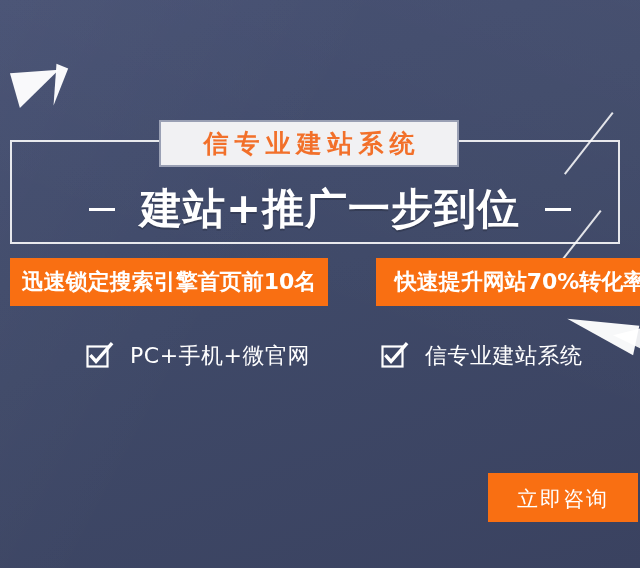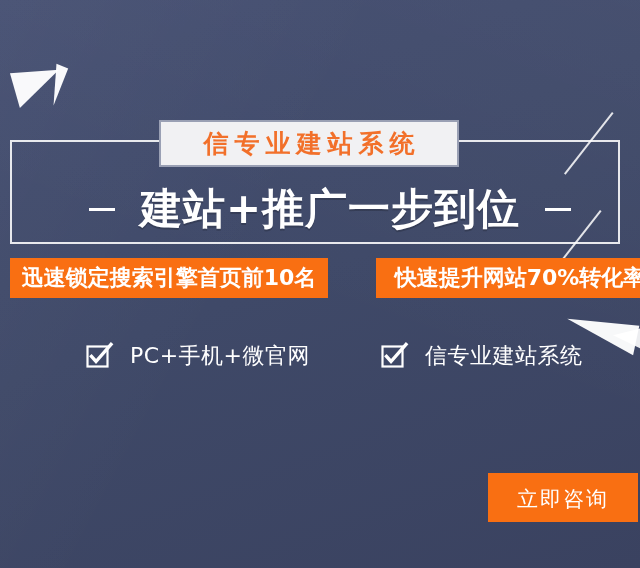--- a/index.html
+++ b/index.html
@@ -130,21 +130,21 @@
 
   
   .strips {
     position: absolute;
     left: 0; top: 258px;
     width: 640px; height: 40px;
   }
   .strip {
     position: absolute;
     top: 0;
-    height: 40px;
+    height: 48px;
     background: #f96f12;
     display: flex;
     align-items: center;
     justify-content: center;
     box-sizing: border-box;
   }
   .strip-1 { left: 10px; width: 318px; }
   .strip-2 { left: 360px; width: 288px; margin-left: 16px; }
   .strip span {
     color: #ffffff;

